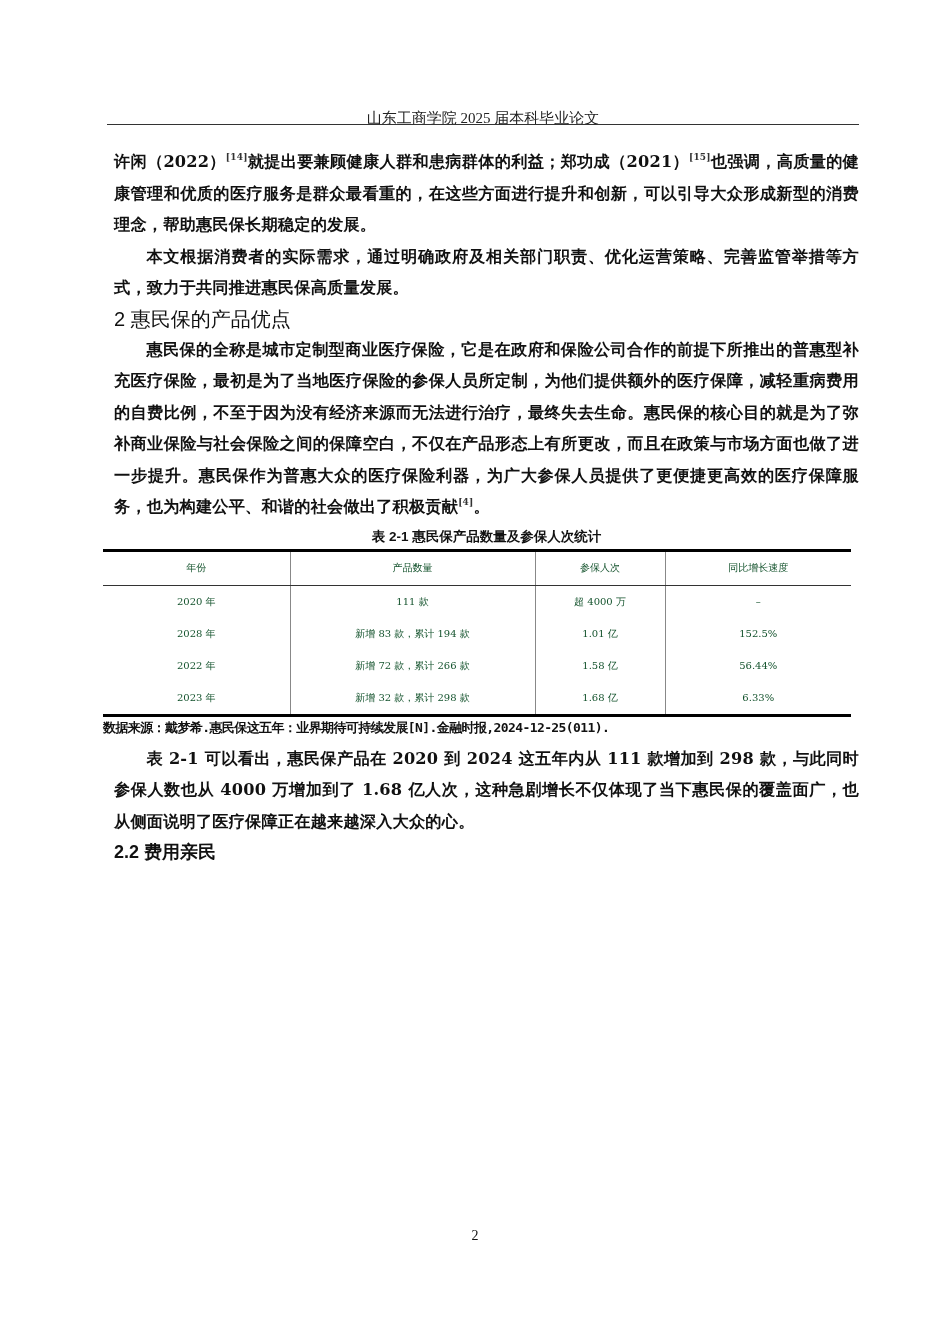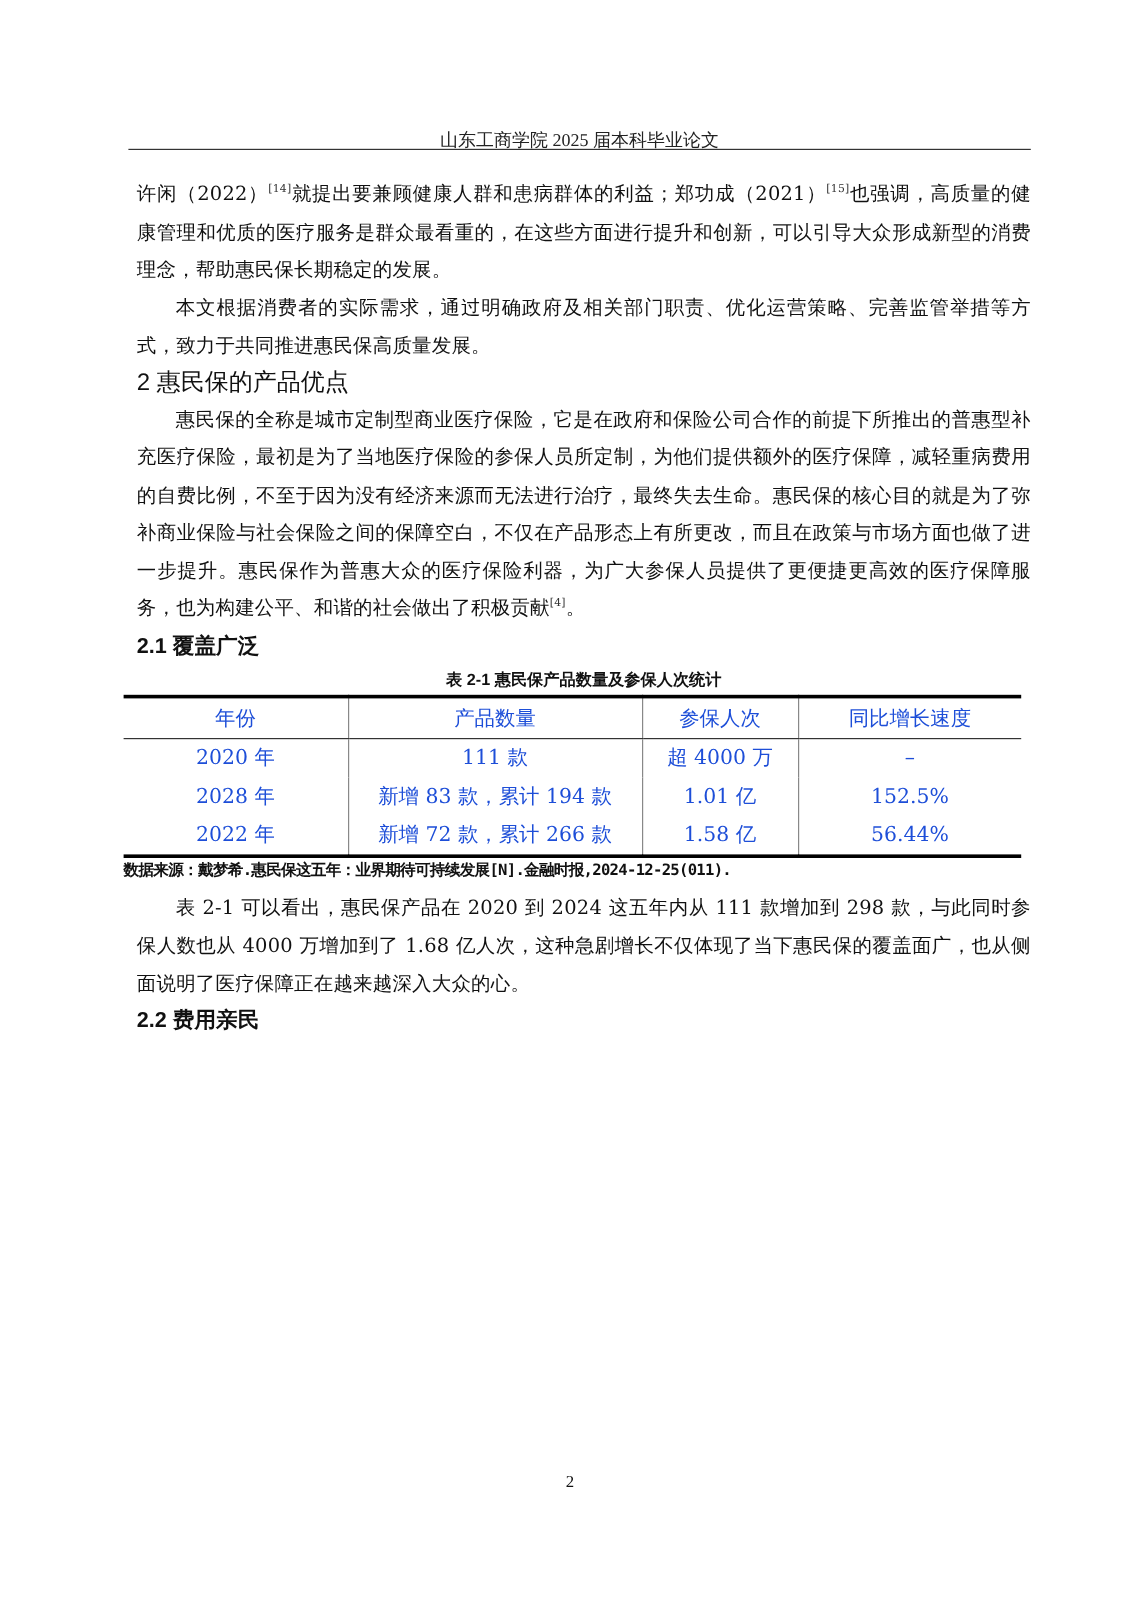--- a/index.html
+++ b/index.html
@@ -15,40 +15,40 @@
   }
   .header-rule {
     position: absolute; left: 107px; top: 124px; width: 752px; height: 0;
     border-top: 1.3px solid #333;
   }
   .content {
     position: absolute; left: 114px; top: 146px; width: 745px;
   }
   p.para {
     margin: 0; font-size: 16.2px; line-height: 31.5px;
-    text-align: justify; text-justify: inter-character; letter-spacing: 0.2px;
+    text-align: justify; text-justify: inter-character; letter-spacing: 0.2px; font-weight: bold;
   }
   p.para.indent { text-indent: 2em; }
   sup.ref { font-size: 9px; vertical-align: 7px; line-height: 0; color: #333; }
   h2.h1 {
     margin: 0; font-size: 20px; line-height: 30px; font-weight: normal;
     font-family: "Liberation Sans", "DejaVu Sans", sans-serif;
   }
   h3.h2 {
     margin: 0; font-size: 18px; line-height: 30px; font-weight: bold;
     font-family: "Liberation Sans", "DejaVu Sans", sans-serif;
   }
   .caption {
     text-align: center; font-size: 13.5px; line-height: 20px; font-weight: bold;
     margin: 4px 0 2px 0; font-family: "Liberation Sans", "DejaVu Sans", sans-serif;
   }
   table.data {
     position: relative; left: -11px; width: 748px; border-collapse: collapse;
     border-top: 3px solid #000; border-bottom: 3px solid #000;
-    font-size: 17px; color: #1d4ed8;
+    font-size: 10px; color: #14532d;
   }
   table.data th, table.data td {
     text-align: center; font-weight: normal; height: 32px; padding: 0;
     border-left: 1px solid #888;
   }
   table.data th:first-child, table.data td:first-child { border-left: none; }
   table.data thead th { border-bottom: 1px solid #333; height: 33px; }
   table.data col.c1 { width: 187px; }
   table.data col.c2 { width: 245px; }
   table.data col.c3 { width: 130px; }
@@ -72,21 +72,20 @@
 <div class="content">
 
   <p class="para"><span>许闲（2022）</span><sup class="ref">[14]</sup><span>就提出要兼顾健康人群和患病群体的利益；郑功成（2021）</span><sup class="ref">[15]</sup><span>也强调，高质量的健康管理和优质的医疗服务是群众最看重的，在这些方面进行提升和创新，可以引导大众形成新型的消费理念，帮助惠民保长期稳定的发展。</span></p>
 
   <p class="para indent">本文根据消费者的实际需求，通过明确政府及相关部门职责、优化运营策略、完善监管举措等方式，致力于共同推进惠民保高质量发展。</p>
 
   <h2 class="h1">2 惠民保的产品优点</h2>
 
   <p class="para indent"><span>惠民保的全称是城市定制型商业医疗保险，它是在政府和保险公司合作的前提下所推出的普惠型补充医疗保险，最初是为了当地医疗保险的参保人员所定制，为他们提供额外的医疗保障，减轻重病费用的自费比例，不至于因为没有经济来源而无法进行治疗，最终失去生命。惠民保的核心目的就是为了弥补商业保险与社会保险之间的保障空白，不仅在产品形态上有所更改，而且在政策与市场方面也做了进一步提升。惠民保作为普惠大众的医疗保险利器，为广大参保人员提供了更便捷更高效的医疗保障服务，也为构建公平、和谐的社会做出了积极贡献</span><sup class="ref">[4]</sup><span>。</span></p>
 
-  <h3 class="h2">2.1 覆盖广泛</h3>
 
 
   <div class="caption">表 2-1  惠民保产品数量及参保人次统计</div>
 
   <table class="data">
     <colgroup>
         <col class="c1">
         <col class="c2">
         <col class="c3">
         <col class="c4">
@@ -111,20 +110,26 @@
         <td>新增 83 款，累计 194 款</td>
         <td>1.01 亿</td>
         <td>152.5%</td>
       </tr>
       <tr>
         <td>2022 年</td>
         <td>新增 72 款，累计 266 款</td>
         <td>1.58 亿</td>
         <td>56.44%</td>
       </tr>
+      <tr>
+        <td>2023 年</td>
+        <td>新增 32 款，累计 298 款</td>
+        <td>1.68 亿</td>
+        <td>6.33%</td>
+      </tr>
     </tbody>
   </table>
 
   <div class="source">数据来源：戴梦希.惠民保这五年：业界期待可持续发展[N].金融时报,2024-12-25(011).</div>
 
   <p class="para indent">表 2-1 可以看出，惠民保产品在 2020 到 2024 这五年内从 111 款增加到 298 款，与此同时参保人数也从 4000 万增加到了 1.68 亿人次，这种急剧增长不仅体现了当下惠民保的覆盖面广，也从侧面说明了医疗保障正在越来越深入大众的心。</p>
 
   <h3 class="h2">2.2 费用亲民</h3>
 
 </div>

